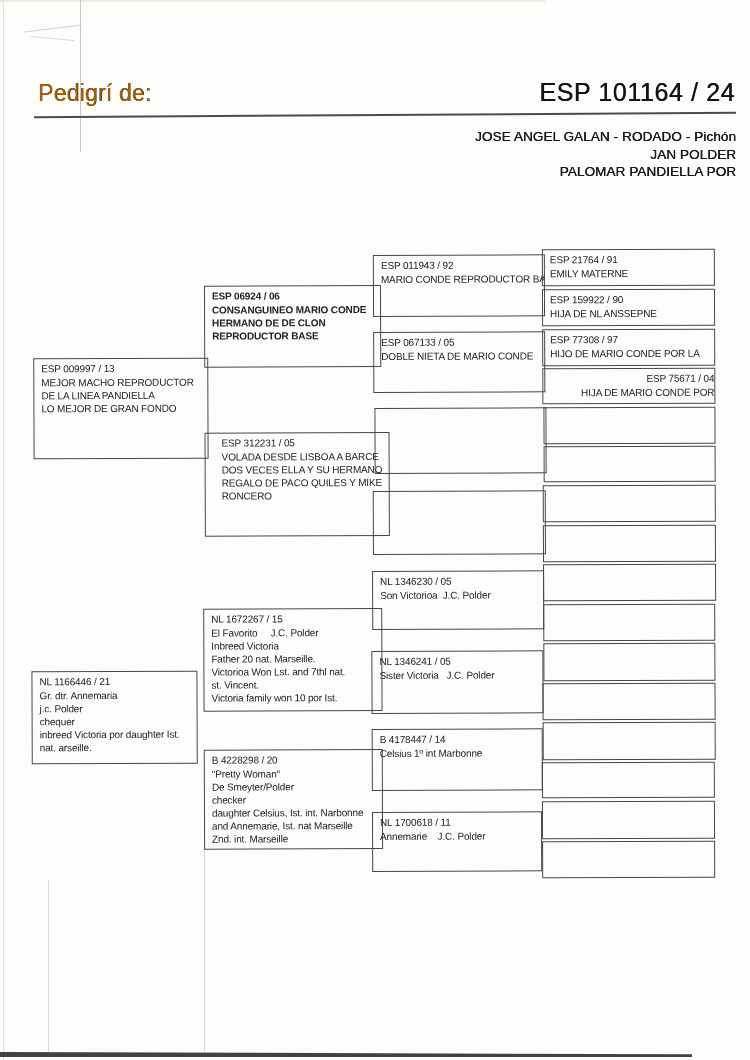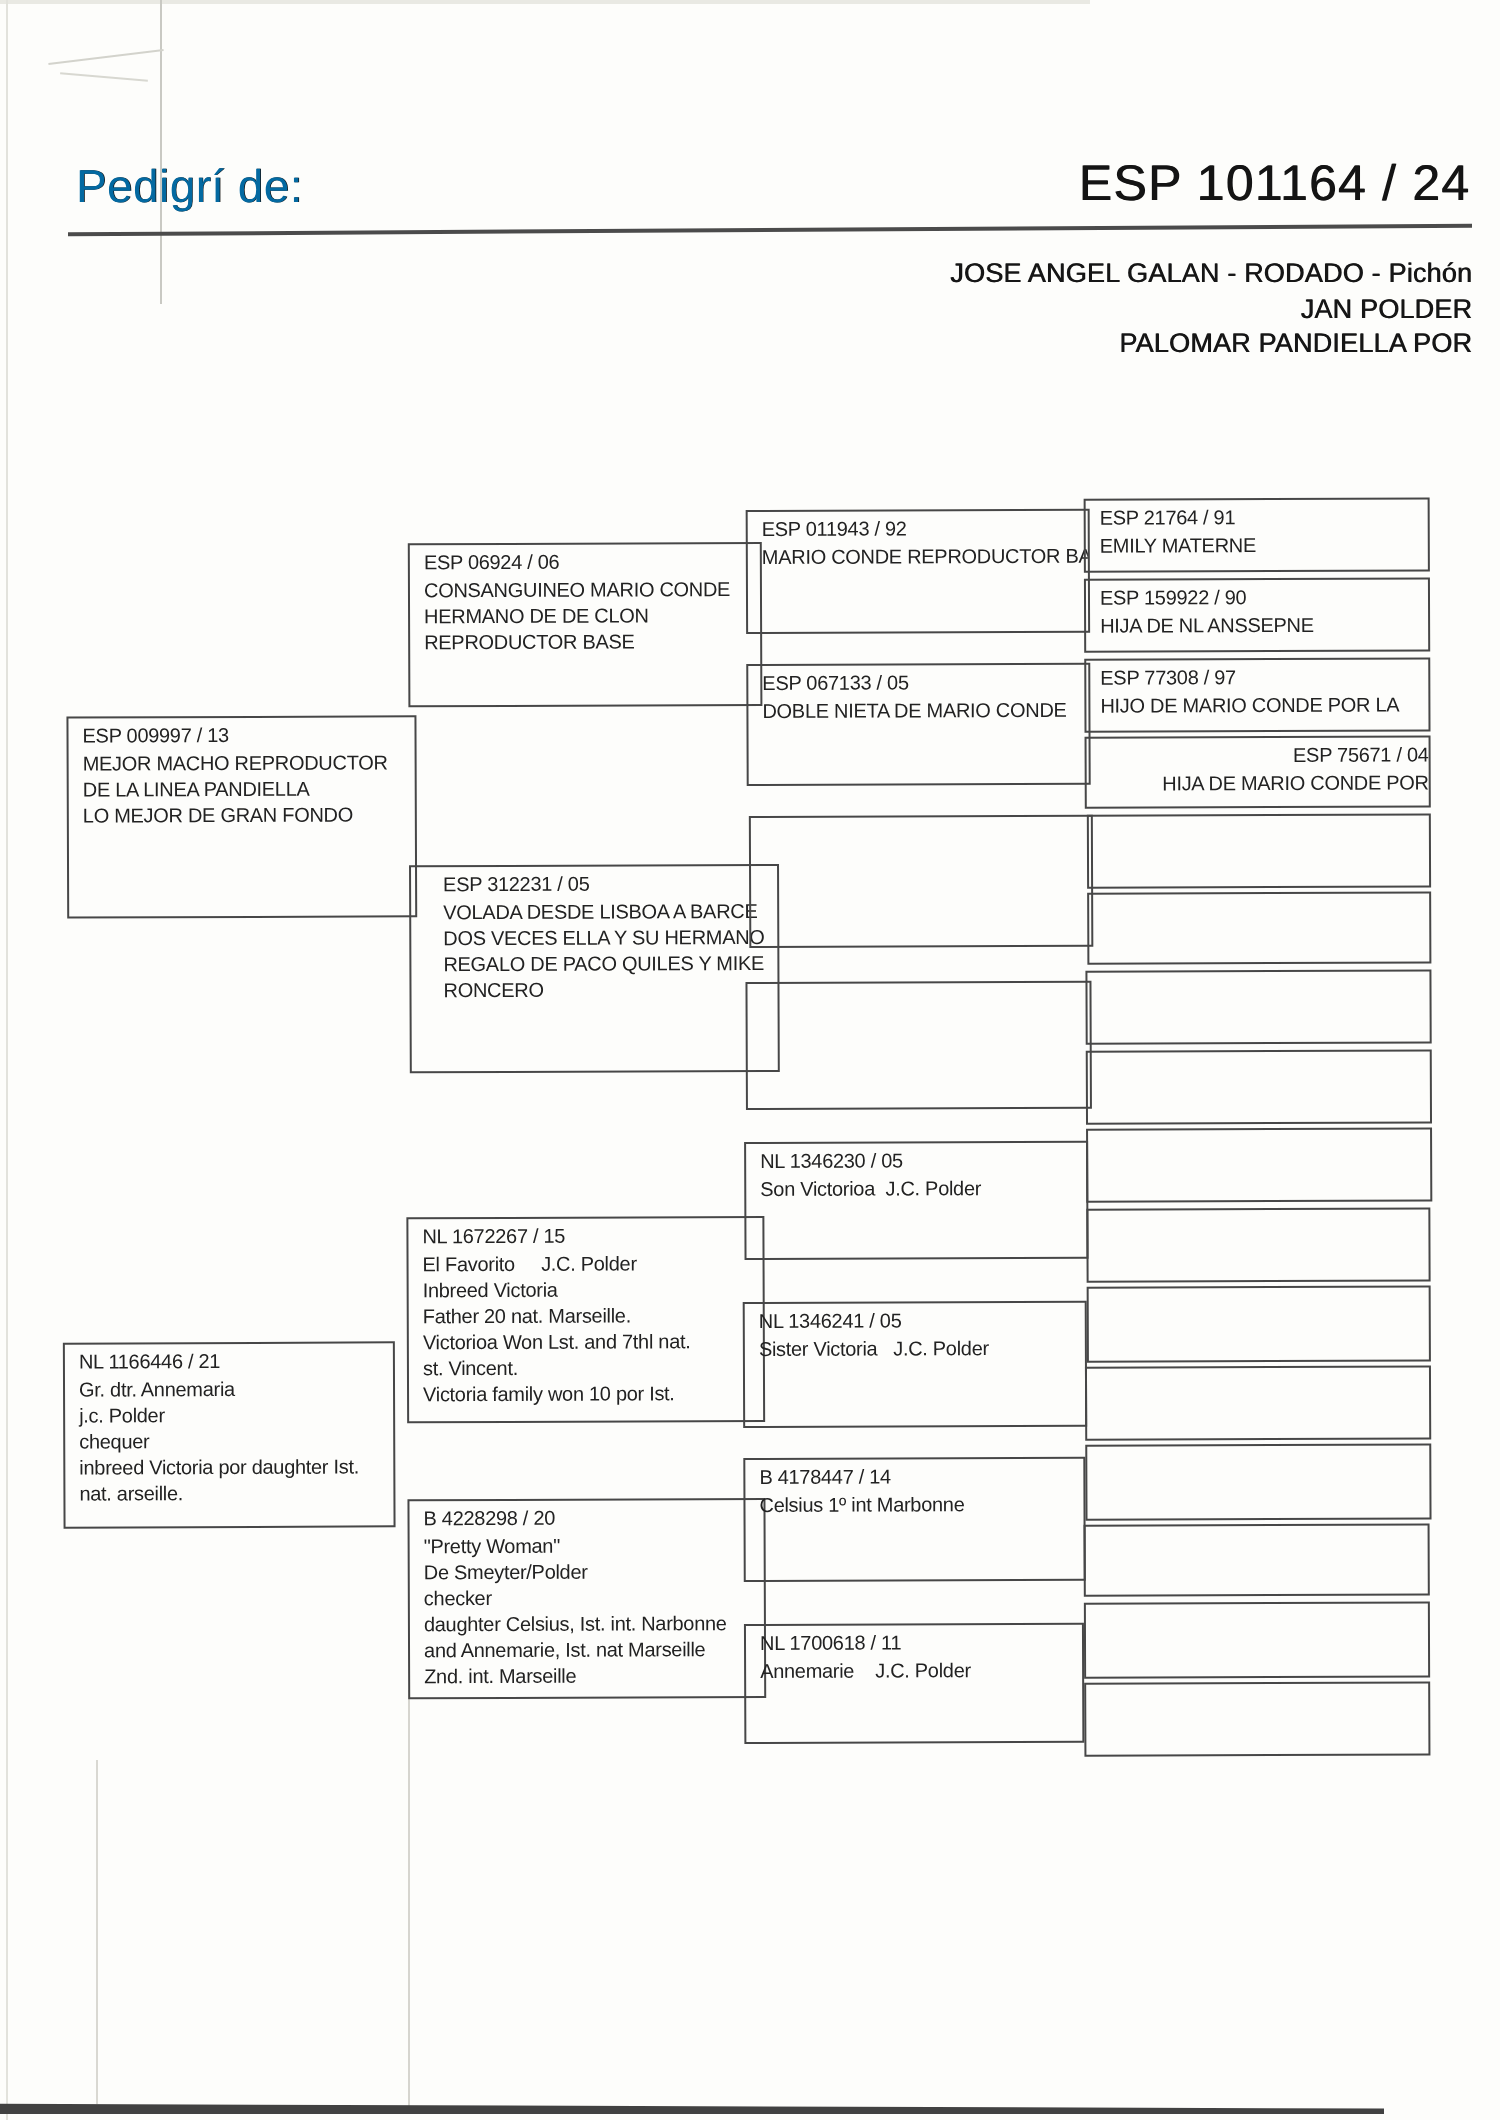--- a/index.html
+++ b/index.html
@@ -5,21 +5,21 @@
   html,body{margin:0;padding:0;}
   body{
     width:750px;height:1060px;position:relative;overflow:hidden;
     background:#fdfdfb;
     font-family:"Liberation Sans","DejaVu Sans",sans-serif;
     color:#1e1e1e;
   }
   
   .doc-title{
     position:absolute;left:38px;top:80px;
-    font-size:23px;font-weight:400;color:#0369a1;
+    font-size:23px;font-weight:400;color:#a16207;
     text-shadow:0.35px 0 0 #141414;
     letter-spacing:0.2px;
   }
   .ring-number{
     position:absolute;right:15px;top:78px;
     font-size:25px;font-weight:400;color:#141414;
     text-shadow:0.4px 0 0 #141414;
     letter-spacing:0.6px;
   }
   .header-rule{
@@ -90,21 +90,21 @@
     </div>
   <div class="box" style="left:31px;top:670px;width:157px;height:88px;">
       <div class="line">NL 1166446 / 21</div>
       <div class="line">Gr. dtr. Annemaria</div>
       <div class="line">j.c. Polder</div>
       <div class="line">chequer</div>
       <div class="line">inbreed Victoria por daughter Ist.</div>
       <div class="line">nat. arseille.</div>
     </div>
 
-  <div class="box" style="left:205px;top:271px;width:168px;height:77px;">
+  <div class="box" style="left:205px;top:285px;width:168px;height:77px;font-weight:bold;">
       <div class="line">ESP 06924 / 06</div>
       <div class="line">CONSANGUINEO MARIO CONDE</div>
       <div class="line">HERMANO DE DE CLON</div>
       <div class="line">REPRODUCTOR BASE</div>
     </div>
   <div class="box" style="left:205px;top:432px;width:167px;height:99px;padding-left:16px;">
       <div class="line">ESP 312231 / 05</div>
       <div class="line">VOLADA DESDE LISBOA A BARCE</div>
       <div class="line">DOS VECES ELLA Y SU HERMANO</div>
       <div class="line">REGALO DE PACO QUILES Y MIKE</div>

